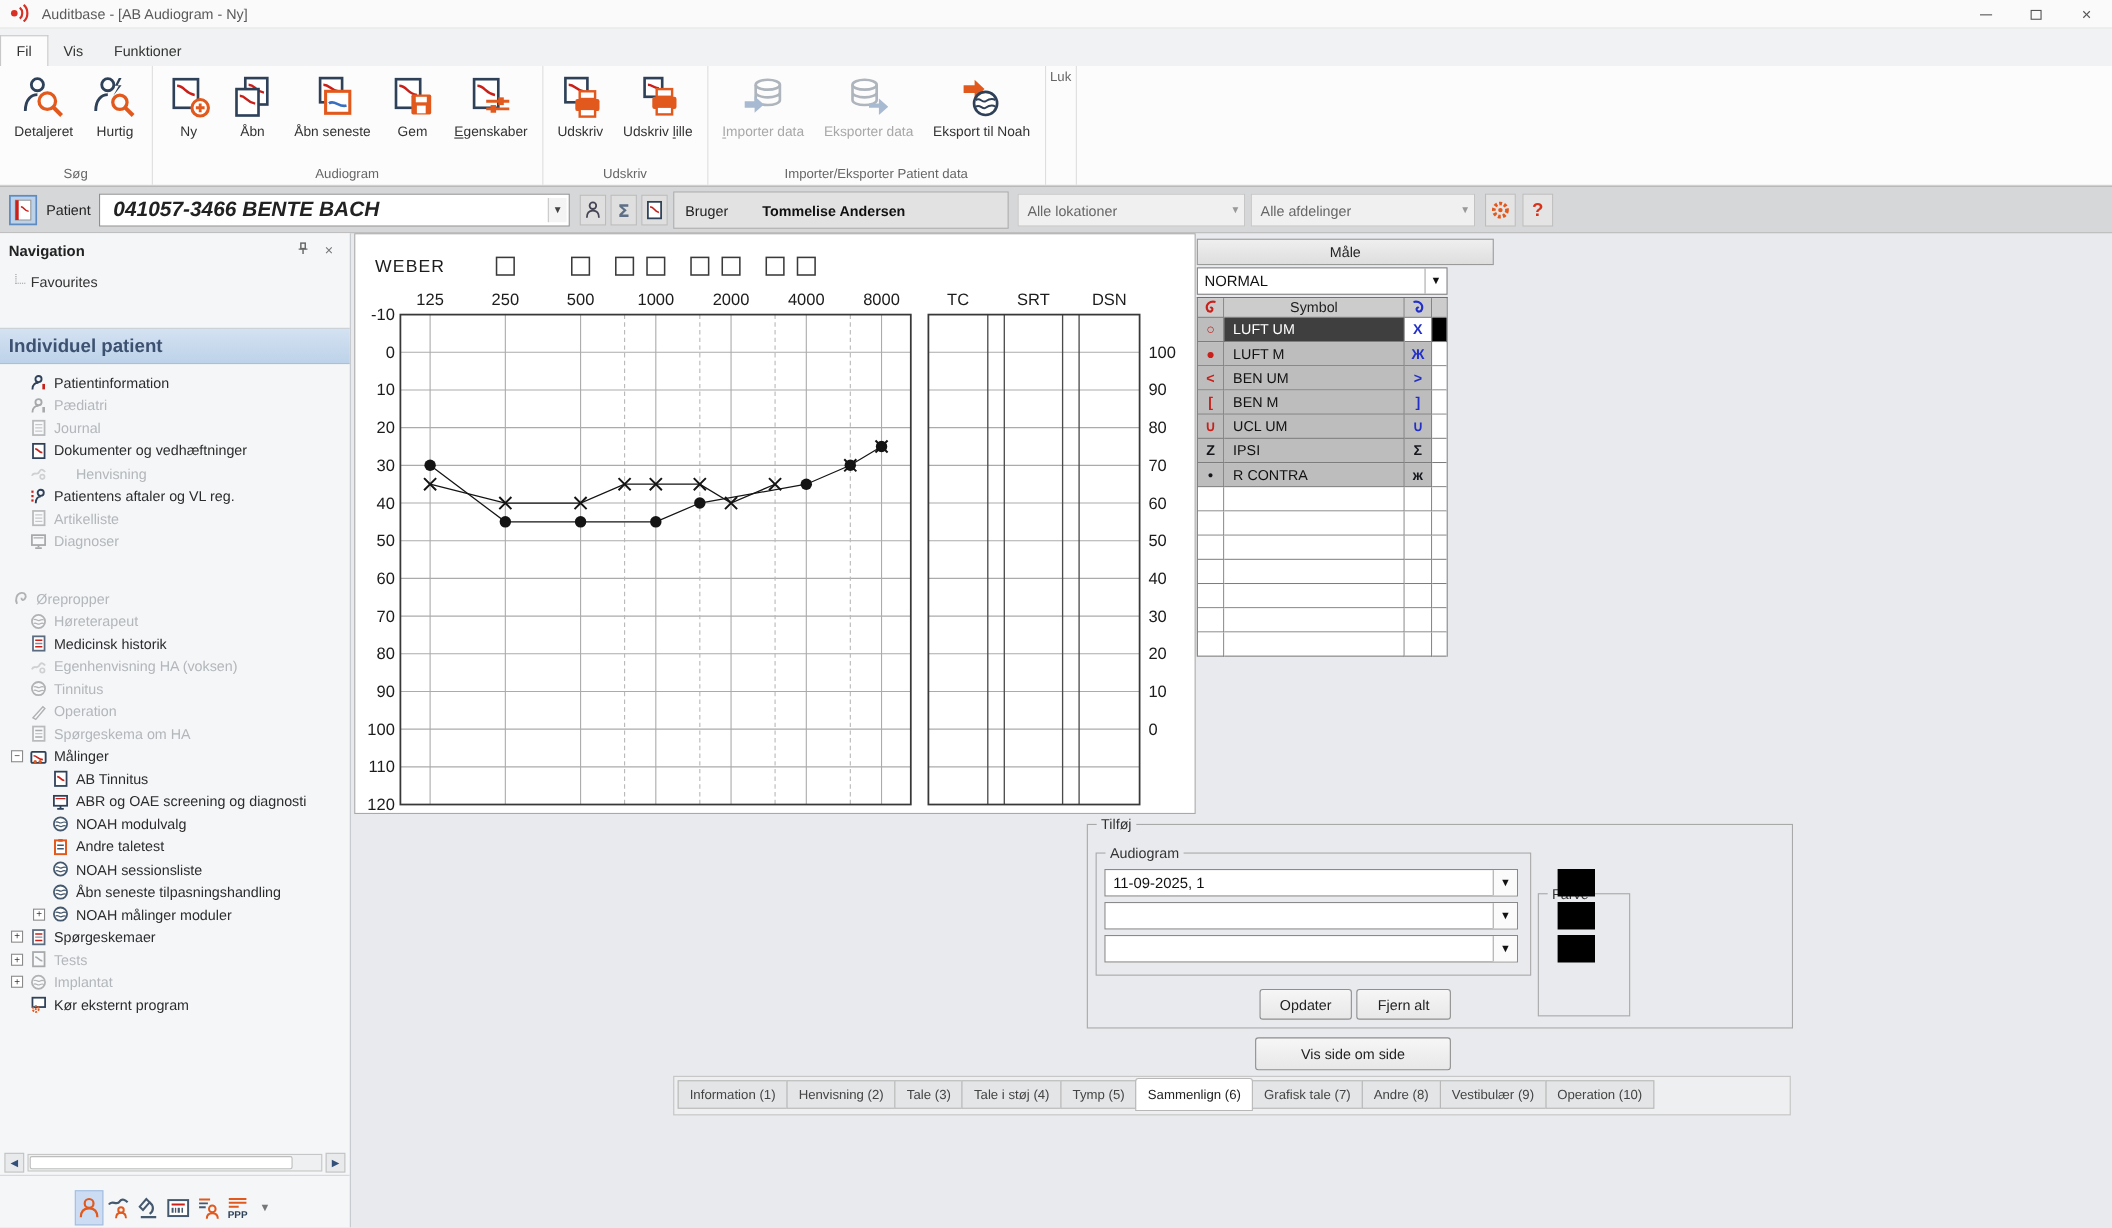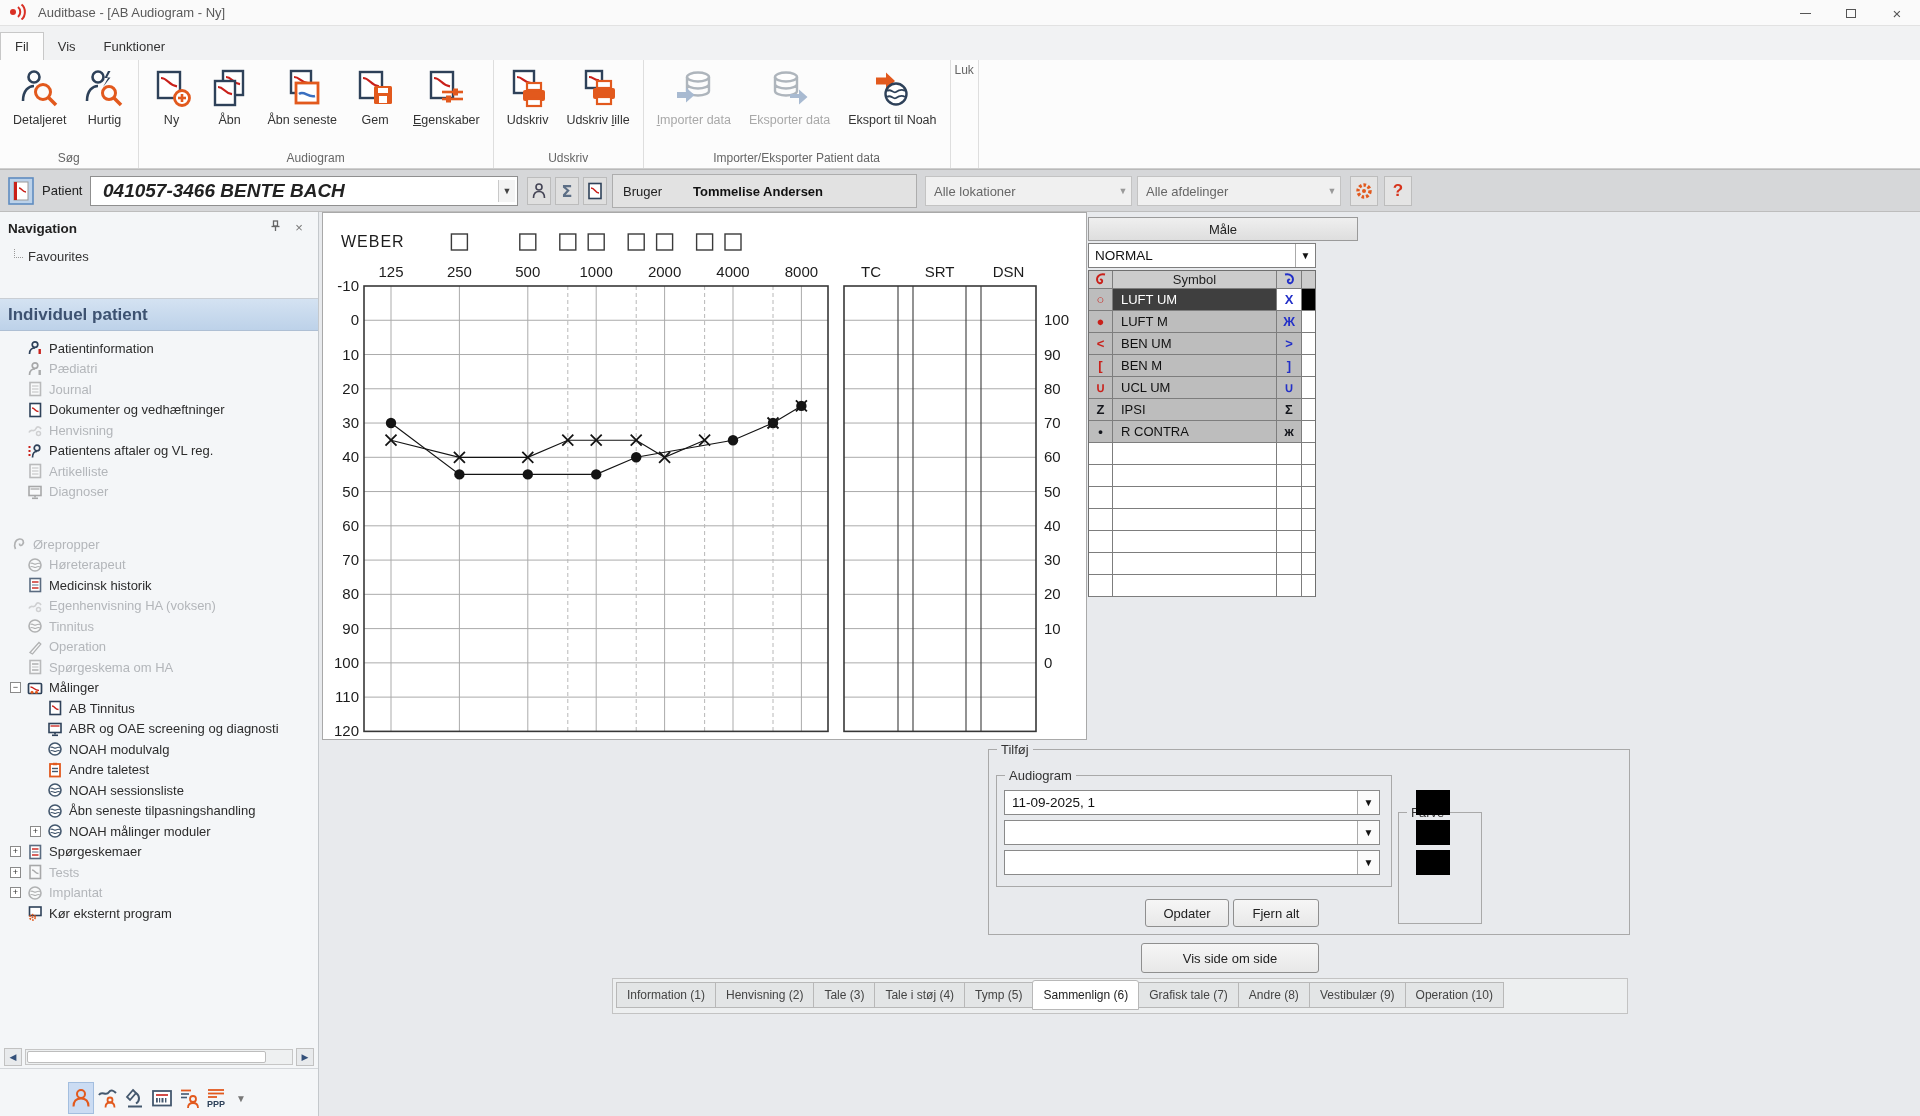--- a/index.html
+++ b/index.html
@@ -393,21 +393,21 @@
           </svg></span>
         <span>Journal</span>
       </div>
       <div class="nav-item" style="padding-left: 27px;">
         <span class="nicon"><svg width="16" height="16" viewBox="0 0 16 16">
             <rect x="3" y="1.5" width="10.5" height="13" fill="#fff" stroke="#2e4159" stroke-width="1.6"></rect>
             <path d="M5 6 C8 6 8 9.5 11.5 9.5" fill="none" stroke="#c9201a" stroke-width="1.5"></path>
           </svg></span>
         <span>Dokumenter og vedhæftninger</span>
       </div>
-      <div class="nav-item disabled" style="padding-left: 27px;">
+      <div class="nav-item disabled" style="padding-left: 27px; gap: 20px;">
         <span class="nicon"><svg width="16" height="16" viewBox="0 0 16 16">
             <path d="M2 10.5 C4 5.5 7 11.5 9 6.5 C10.5 3.5 13 5.5 14 7" fill="none" stroke="#8fa0b2" stroke-width="1.7"></path>
             <circle cx="11.5" cy="11.5" r="2" fill="none" stroke="#8fa0b2" stroke-width="1.5"></circle>
           </svg></span>
         <span>Henvisning</span>
       </div>
       <div class="nav-item" style="padding-left: 27px;">
         <span class="nicon"><svg width="16" height="16" viewBox="0 0 16 16">
             <rect x="1.5" y="3" width="2" height="2" fill="#c9201a"></rect>
             <rect x="1.5" y="7" width="2" height="2" fill="#c9201a"></rect>

